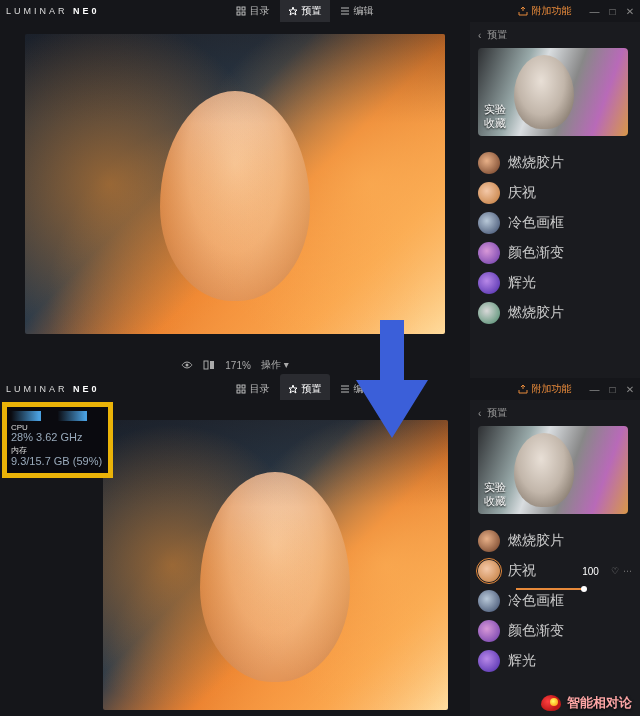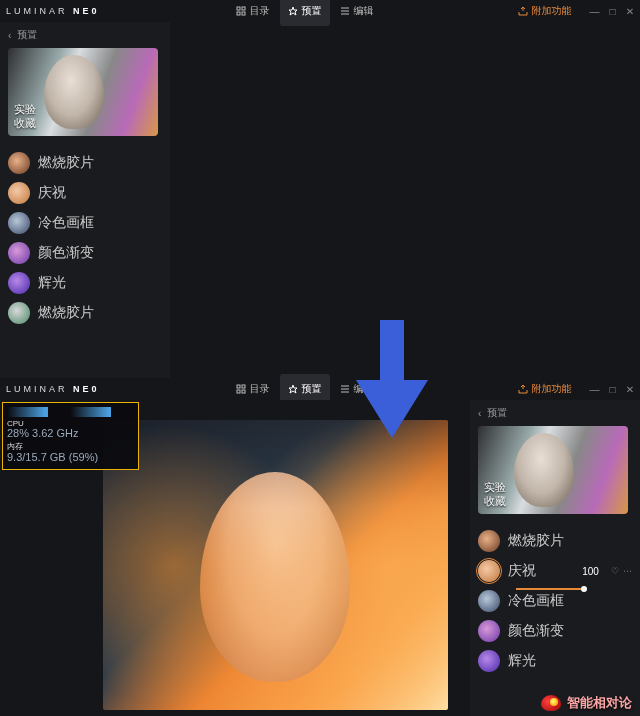--- a/index.html
+++ b/index.html
@@ -40,21 +40,21 @@
   .av.a5{background:radial-gradient(circle at 40% 40%,#b888e8,#4828a8);} 
   .av.a6{background:radial-gradient(circle at 40% 40%,#d8d8d8,#488868);} 
   .preset.selected { position:relative; }
   .preset.selected .av { outline: 1.5px solid #e88a3a; outline-offset: 1px; }
   .preset .lbl { flex:1; color:#ccc; font-size:14px; }
   .preset .val { color:#fff; font-size:10px; margin-right:4px; }
   .preset .icons { display:flex; gap:4px; color:#888; font-size:9px; }
   .slider { position:absolute; left:38px; right:48px; bottom:-4px; height:2px; background:#555; }
   .slider::before { content:""; position:absolute; left:0; width:100%; height:2px; background:#e88a3a; }
   .slider::after { content:""; position:absolute; right:-3px; top:-2px; width:6px; height:6px; border-radius:50%; background:#fff; }
-  .perf { position:absolute; top:2px; left:2px; width:137px; background:rgba(10,10,14,.92); border:1px solid #eab308; padding:4px; font-size:8px; z-index:5; }
+  .perf { position:absolute; top:2px; left:2px; width:111px; background:rgba(10,10,14,.92); border:5px solid #eab308; padding:4px; font-size:8px; z-index:5; }
   .perf-row { margin-bottom:3px; }
   .perf-row .t { color:#ddd; margin-bottom:1px; }
   .perf-row .s { color:#9ab; font-size:11px; line-height:9px; }
   .graph { width:100%; height:10px; background:linear-gradient(90deg,transparent 0%,#4aa0e0 30%,#4aa0e0 32%,transparent 32%,transparent 50%,#4aa0e0 80%,#4aa0e0 82%,transparent 82%); margin-bottom:2px; }
   .arrow { position:absolute; left:352px; top:320px; z-index:20; }
   .watermark { position:absolute; right:8px; bottom:4px; display:flex; align-items:center; gap:6px; color:#fca5a5; font-size:13px; font-weight:600; z-index:30; text-shadow:0 1px 3px rgba(0,0,0,.8); }
   .wm-icon { width:20px; height:16px; background:radial-gradient(circle at 35% 40%,#ff4040,#c01818 60%);border-radius:50% 50% 50% 50%/60% 60% 40% 40%; position:relative; }
   .wm-icon::before{content:"";position:absolute;right:3px;top:3px;width:8px;height:8px;border-radius:50%;background:radial-gradient(circle at 40% 40%,#ff6,#f80);} 
 </style>
 </head>
@@ -94,20 +94,35 @@
         </svg>
         <span>附加功能</span>
       </div>
     <div class="winctrl">
       <span>—</span>
       <span>□</span>
       <span>✕</span>
     </div>
   </div>
   <div class="body">
+    <div class="canvas">
+      <div class="photo"></div>
+      <div class="statusbar">
+        <svg viewBox="0 0 12 12">
+            <path d="M1 6s2-3 5-3 5 3 5 3-2 3-5 3-5-3-5-3z" fill="none" stroke="#aaa"></path>
+            <circle cx="6" cy="6" r="1.5" fill="#aaa"></circle>
+          </svg>
+        <svg viewBox="0 0 12 12">
+            <rect x="1" y="2" width="4" height="8" fill="none" stroke="#aaa"></rect>
+            <rect x="7" y="2" width="4" height="8" fill="#aaa"></rect>
+          </svg>
+        <span>171%</span>
+        <span><span>操作</span> ▾</span>
+      </div>
+    </div>
     <div class="sidepanel">
       <div class="side-hdr">
           <span>‹</span>
           <span>预置</span>
         </div>
       <div class="thumb">
         <div class="thumb-labels">
             <div>实验</div>
             <div>收藏</div>
           </div>

